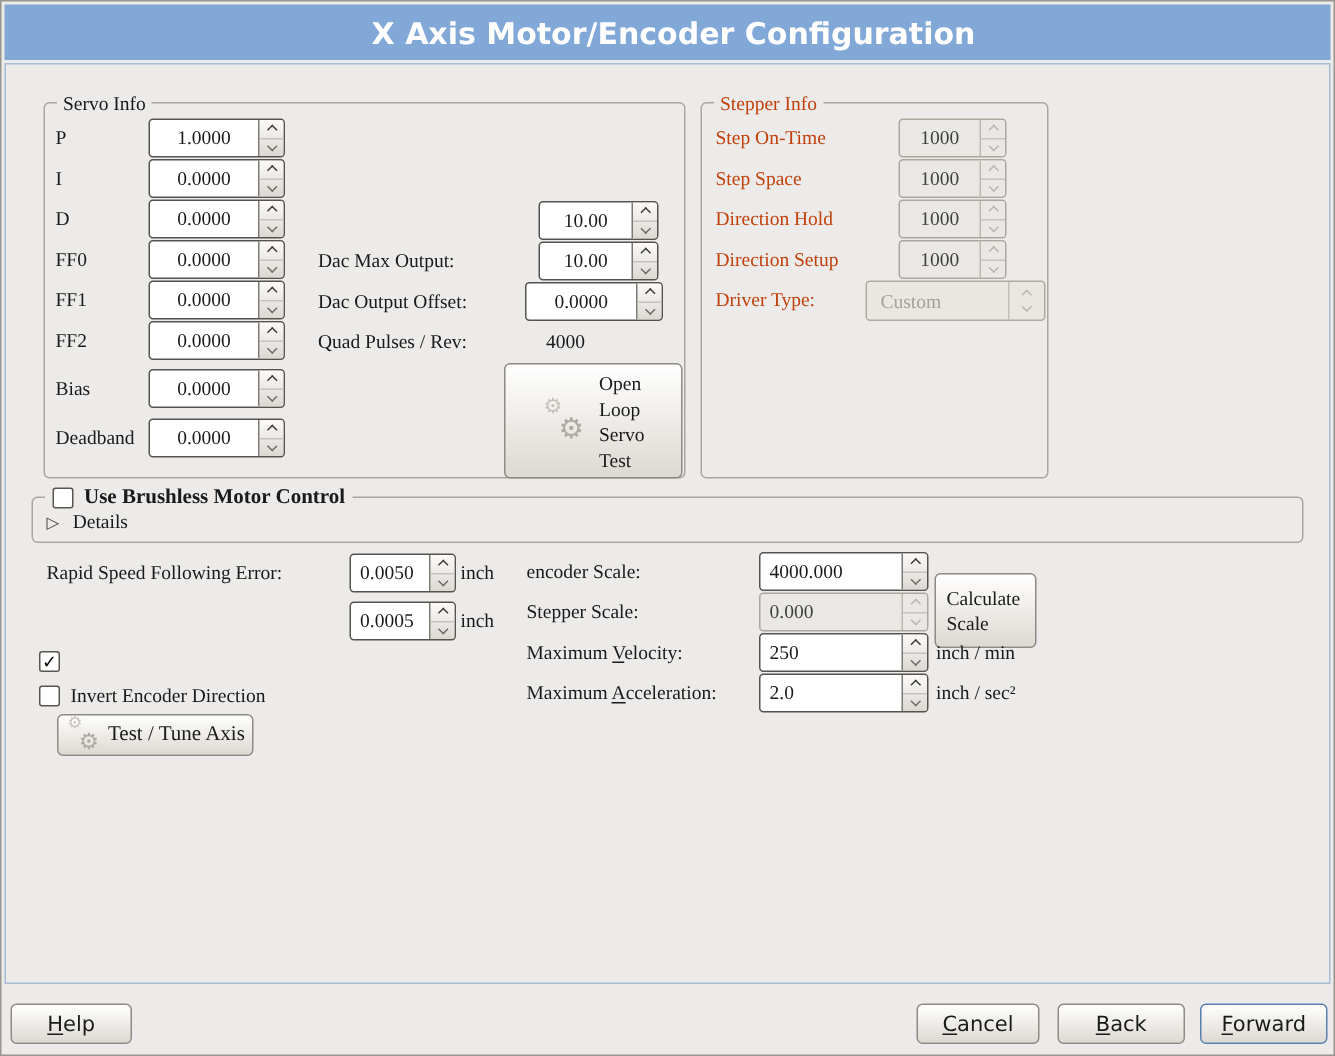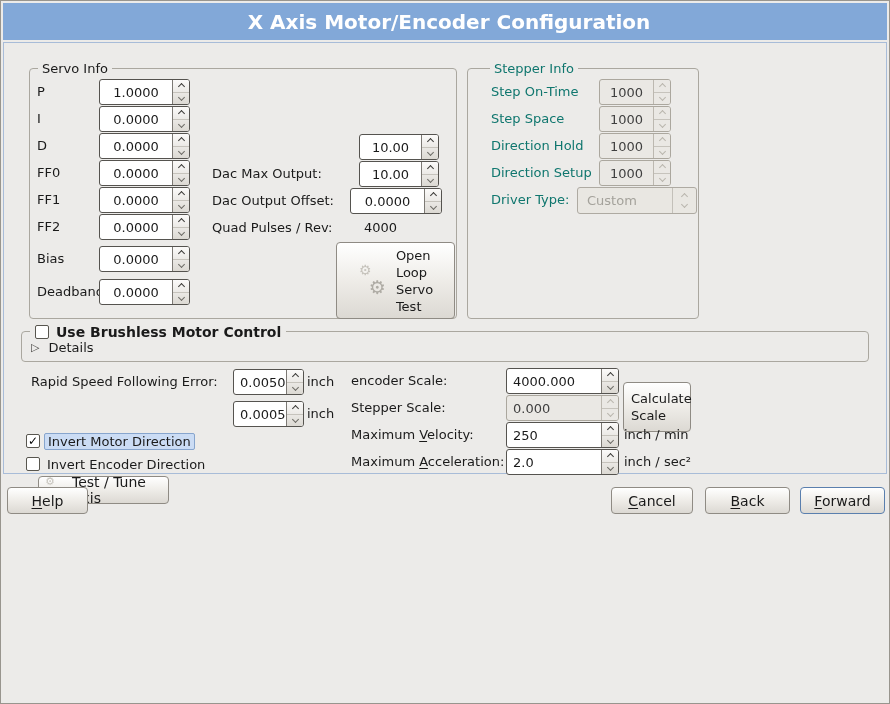--- a/index.html
+++ b/index.html
@@ -2,21 +2,21 @@
 <html><head>
 <meta charset="utf-8">
 <style>
   * { margin:0; padding:0; box-sizing:border-box; }
   html,body { width:890px; height:704px; }
   body { font-family:"DejaVu Sans","Liberation Sans",sans-serif; font-size:13px; color:#1a1a1a; }
 
   .window { width:890px; height:704px; border:1px solid #98958e; background:#ecebe9; padding:2px; }
   .titlebar { height:37px; background:#82a8d8; color:#ffffff; font-weight:bold; font-size:20px;
               display:flex; align-items:center; padding-left:8px;justify-content:center; }
-  .content { position:relative; margin-top:2px; height:432px; border:1px solid #a8bcd8; background:#ecebe9; }
+  .content { position:relative; margin-top:2px; height:614px; border:1px solid #a8bcd8; background:#ecebe9;font-family:Liberation Serif, serif; }
   .footer { position:relative; height:45px; }
 
   .frame { position:absolute; border:1px solid #aaa79f; border-radius:4px; }
   .frame-label { position:absolute; top:-9px; left:8px; background:#ecebe9; padding:0 4px; font-size:13px; line-height:17px; }
   .pl { position:absolute; line-height:26px; white-space:nowrap; }
 
   .spinbox { position:absolute; height:26px; display:flex; background:#ffffff; border:1px solid #55534f;
              border-radius:3px; overflow:hidden; }
   .spinbox .val { flex:1; display:flex; align-items:center; justify-content:center; font-size:13px; }
   .spinbox.la .val { justify-content:flex-start; padding-left:6px; }
@@ -25,21 +25,21 @@
   .spin .sb { flex:1; display:flex; align-items:center; justify-content:center; }
   .spin .sb:first-child { border-bottom:1px solid #c6c3bc; }
   .chv { display:inline-block; width:5px; height:5px; border-left:1.5px solid #3c3b38; border-top:1.5px solid #3c3b38; }
   .chv.up { transform:rotate(45deg); margin-top:2px; }
   .chv.dn { transform:rotate(225deg); margin-bottom:2px; border-color:#6d6b66; }
 
   .spinbox.dis { background:#eae8e4; border-color:#aba79e; }
   .spinbox.dis .val { color:#404040; }
   .spinbox.dis .spin { background:#eae8e4; border-left-color:#bcb8b0; }
   .spinbox.dis .chv { border-color:#b9b5ad !important; }
-  .gray { color:#0f766e;margin-left:14px; }
+  .gray { color:#c2410c; }
 
   .btn { position:absolute; border:1px solid #8f8b84; border-radius:4px;
          background:linear-gradient(#ffffff,#f0eeea 45%,#dcd9d3); font-size:14px;
          display:flex; align-items:center; justify-content:center; }
   .btn.default { border-color:#5a7fae; }
   .u { text-decoration:underline; text-underline-offset:2px; }
 
   .checkbox { width:14px; height:14px; background:#ffffff; border:1px solid #58564f; border-radius:2px;
               display:flex; align-items:center; justify-content:center; font-size:12px; line-height:1; color:#000; flex:none; }
   .check-row { position:absolute; display:flex; align-items:center; gap:7px; height:18px; }
@@ -334,21 +334,20 @@
             <i class="chv dn"></i>
           </span>
         </span>
     </div>
     <span class="pl" style="left:303px;top:358px;">inch</span>
 
     <div class="check-row" style="left:22px;top:389px;">
       <span class="checkbox">
         <span>✓</span>
       </span>
-      <span class="hl">Invert Motor Direction</span>
     </div>
     <div class="check-row" style="left:22px;top:412px;">
       <span class="checkbox"></span>
       <span>Invert Encoder Direction</span>
     </div>
 
     <div class="btn" style="left:34px;top:433px;width:131px;height:28px;gap:4px;justify-content:flex-start;padding-left:5px;">
       <span class="gears small">
         <span class="g1">⚙</span>
         <span class="g2">⚙</span>

